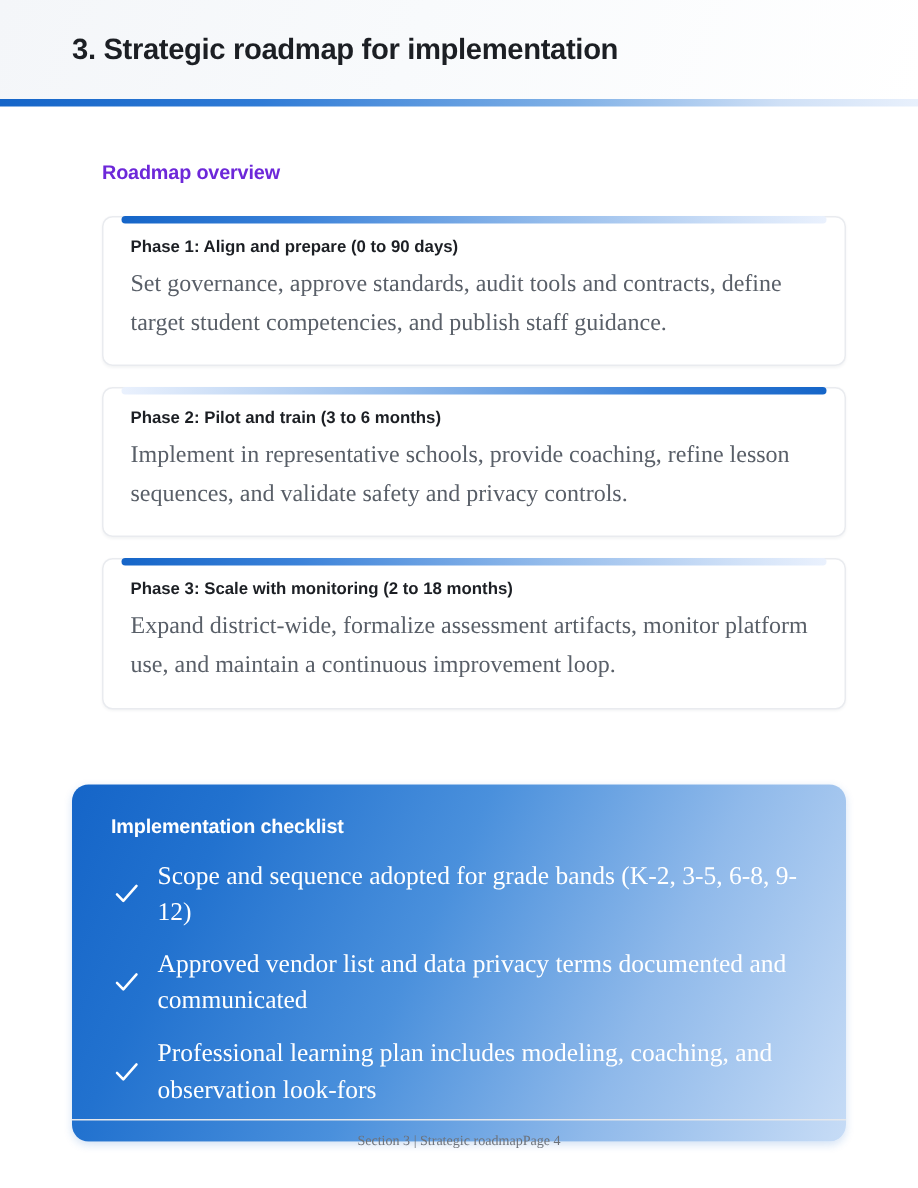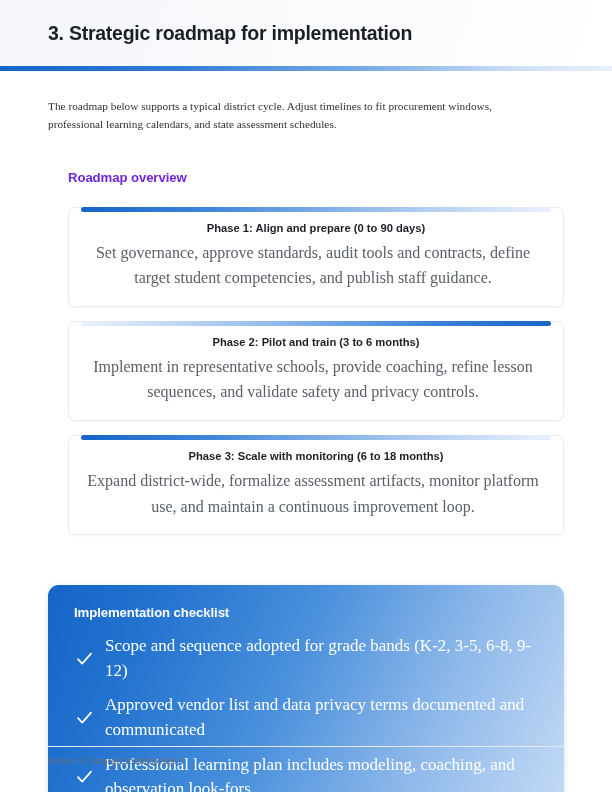--- a/index.html
+++ b/index.html
@@ -69,21 +69,20 @@
   .section-heading {
     font-family: "Liberation Sans", sans-serif;
     font-size: 13.2px;
     font-weight: bold;
     color: #6d28d9;
     letter-spacing: -0.1px;
   }
 
   .phase-list {
     margin-top: 22px;
-    text-align: center;
   }
 
   .phase-card {
     position: relative;
     background: #ffffff;
     border: 1px solid #e9ebef;
     border-radius: 7px;
     padding: 14px 18px 15px 18px;
     margin-bottom: 14px;
     box-shadow: 0 1px 2px rgba(20, 30, 50, 0.05);
@@ -187,63 +186,62 @@
   }
 
   .footer-divider {
     height: 1px;
     background: #e6e8ec;
     margin-bottom: 9px;
   }
 
   .footer-row {
     display: flex;
-    justify-content: flex-start;
+    justify-content: center;
     align-items: baseline;
   }
 
   .footer-left, .footer-right {
     font-size: 9.4px;
     color: #6d727a;
   }
 </style>
 </head>
 <body>
 
 <div class="page">
 
   <div class="page-header">
     <h1 class="page-title">3. Strategic roadmap for implementation</h1>
   </div>
   <div class="accent-bar"></div>
 
   <div class="content">
 
-    <p class="intro">The roadmap below supports a typical district cycle. Adjust timelines to fit procurement windows, professional learning calendars, and state assessment schedules.</p>
 
     <div class="section-block">
       <h2 class="section-heading">Roadmap overview</h2>
 
       <div class="phase-list">
 
         <div class="phase-card">
           <div class="phase-accent"></div>
           <div class="phase-title">Phase 1: Align and prepare (0 to 90 days)</div>
           <div class="phase-desc">Set governance, approve standards, audit tools and contracts, define target student competencies, and publish staff guidance.</div>
         </div>
 
         <div class="phase-card">
           <div class="phase-accent reverse"></div>
           <div class="phase-title">Phase 2: Pilot and train (3 to 6 months)</div>
           <div class="phase-desc">Implement in representative schools, provide coaching, refine lesson sequences, and validate safety and privacy controls.</div>
         </div>
 
         <div class="phase-card">
           <div class="phase-accent"></div>
-          <div class="phase-title">Phase 3: Scale with monitoring (6 to 18 months)</div>
+          <div class="phase-title">Phase 3: Scale with monitoring (2 to 18 months)</div>
           <div class="phase-desc">Expand district-wide, formalize assessment artifacts, monitor platform use, and maintain a continuous improvement loop.</div>
         </div>
 
       </div>
     </div>
 
     <div class="checklist">
       <div class="checklist-title">Implementation checklist</div>
 
       <div class="check-row">

